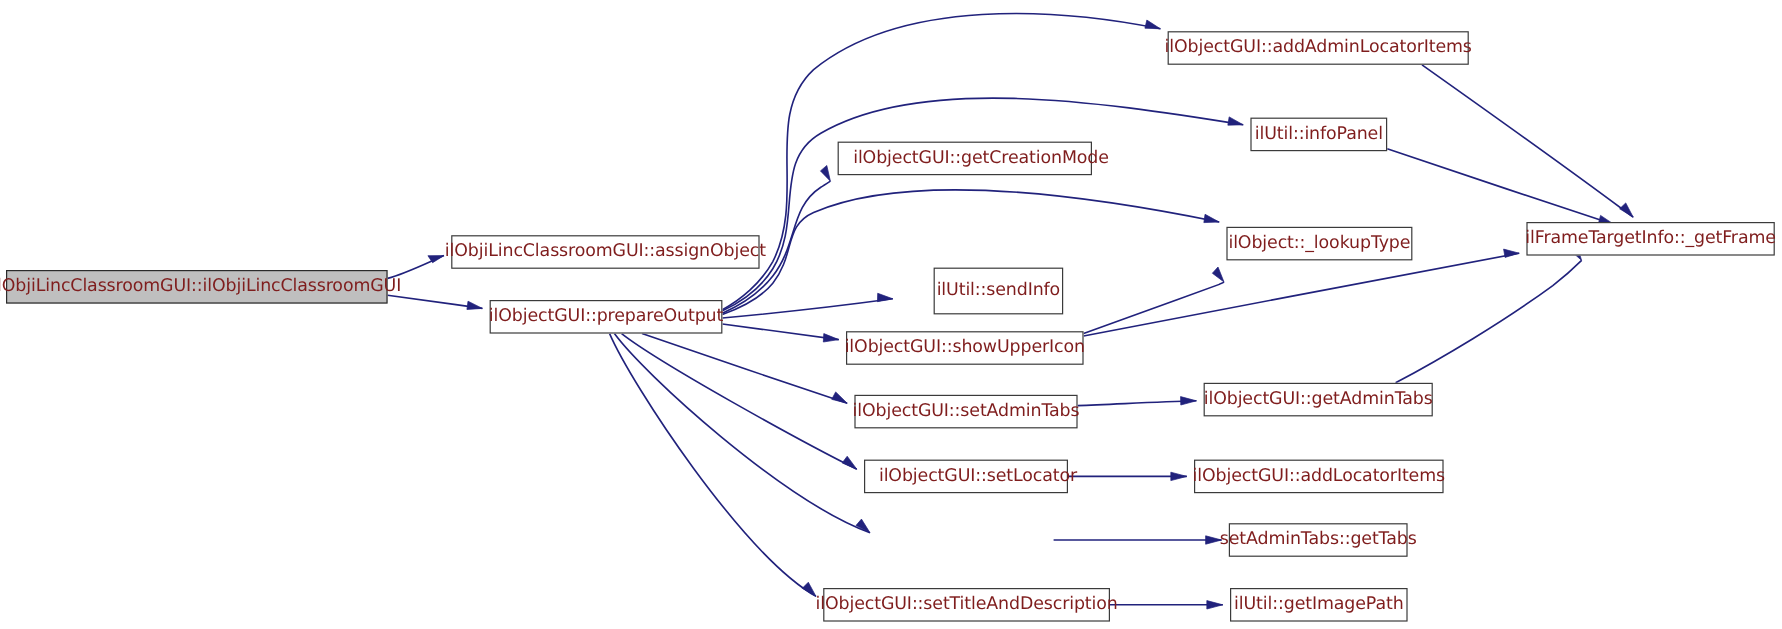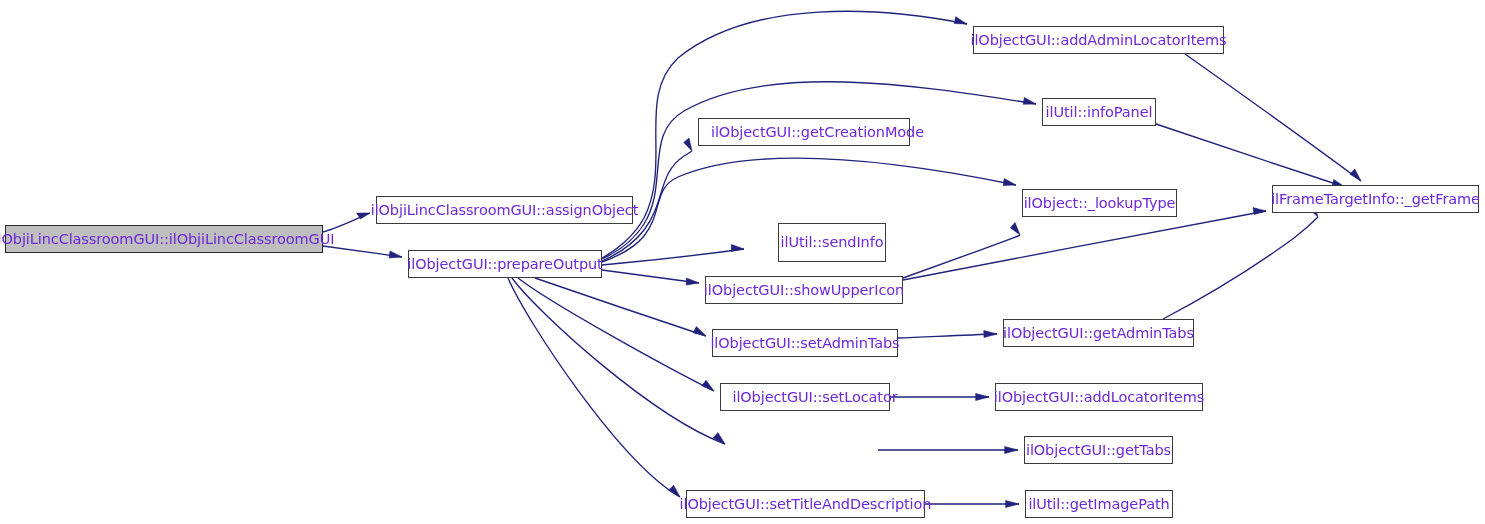--- a/index.html
+++ b/index.html
@@ -37,21 +37,21 @@
     left: 0;
     top: 0;
     width: 1485px;
     height: 524px;
   }
   .node {
     position: absolute;
     box-sizing: border-box;
     border: 1.4px solid #3b3b3b;
     background: #ffffff;
-    color: #6d28d9;
+    color: #7f1d1d;
     font-size: 14.5px;
     line-height: 1;
     display: flex;
     align-items: center;
     justify-content: center;
     white-space: nowrap;
     letter-spacing: -0.1px;
   }
   .node.root {
     background: #bfbfbf;
@@ -192,21 +192,21 @@
       <div class="node" style="left: 1022px; top: 189px; width: 155px; height: 28px;">
         <span class="node-label">ilObject::_lookupType</span>
       </div>
       <div class="node" style="left: 1003px; top: 319px; width: 191px; height: 28px;">
         <span class="node-label">ilObjectGUI::getAdminTabs</span>
       </div>
       <div class="node" style="left: 995px; top: 383px; width: 208px; height: 28px;">
         <span class="node-label">ilObjectGUI::addLocatorItems</span>
       </div>
       <div class="node" style="left: 1024px; top: 436px; width: 149px; height: 28px;">
-        <span class="node-label">ilObjectGUI::getTabs</span>
+        <span class="node-label">setAdminTabs::getTabs</span>
       </div>
       <div class="node" style="left: 1025px; top: 490px; width: 148px; height: 28px;">
         <span class="node-label">ilUtil::getImagePath</span>
       </div>
       <div class="node" style="left: 1272px; top: 185px; width: 207px; height: 28px;">
         <span class="node-label">ilFrameTargetInfo::_getFrame</span>
       </div>
     </div>
 
 </div>

